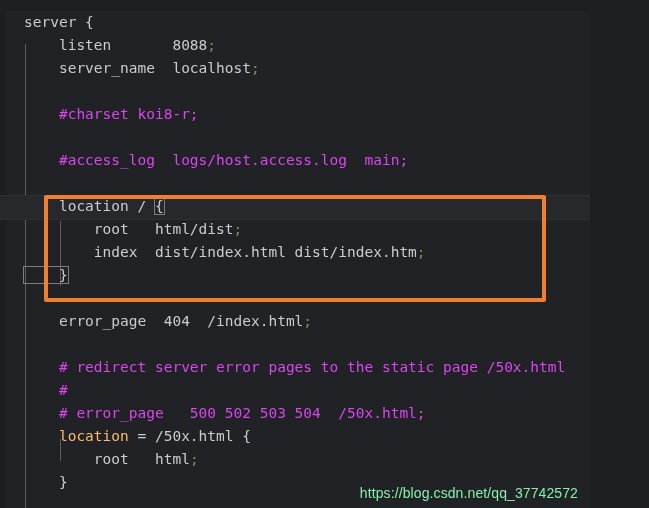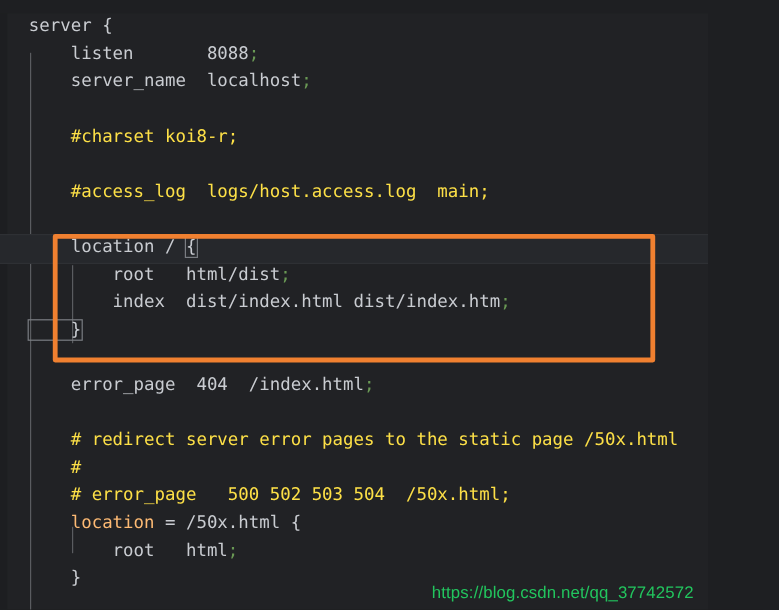--- a/index.html
+++ b/index.html
@@ -77,34 +77,34 @@
   .line {
     height: 23px;
     padding-left: 24px;
     box-sizing: border-box;
     position: relative;
   }
 
   
   .t-plain   { color: #c9ccd1; }
   .t-kw      { color: #fdba74; }
-  .t-comment { color: #fde047; }
+  .t-comment { color: #d946ef; }
   .t-punc    { color: #6a9955; }
   .t-brace-hl {
     color: #c9ccd1;
     outline: 1px solid #7a7d82;
     background: transparent;
   }
 
   
   .watermark {
     position: absolute;
     right: 12px;
     bottom: 18px;
-    color: #22c55e;
+    color: #86efac;
     font-family: "Liberation Sans", sans-serif;
     font-size: 14px;
     letter-spacing: 0.1px;
   }
 </style>
 </head>
 <body>
 
 <div id="editor">
 

